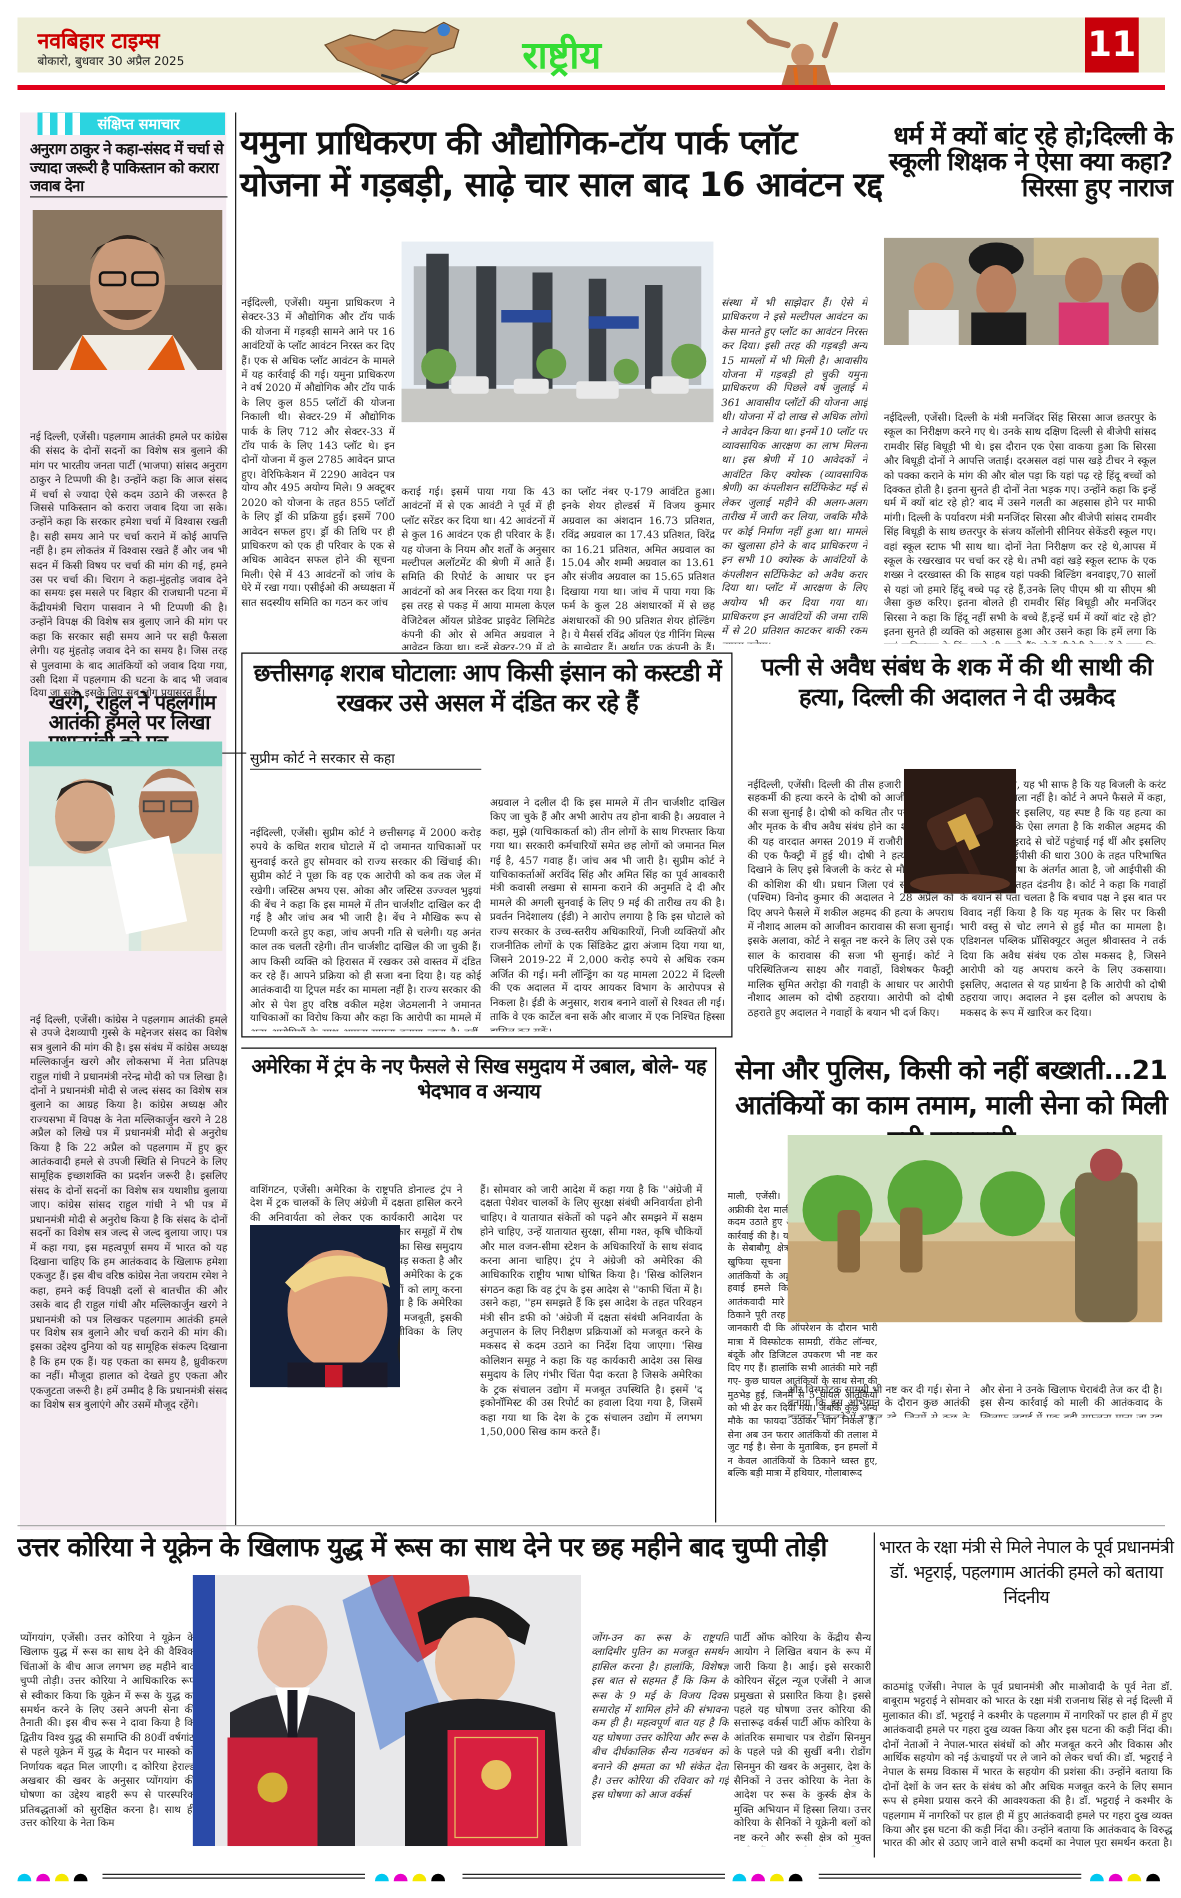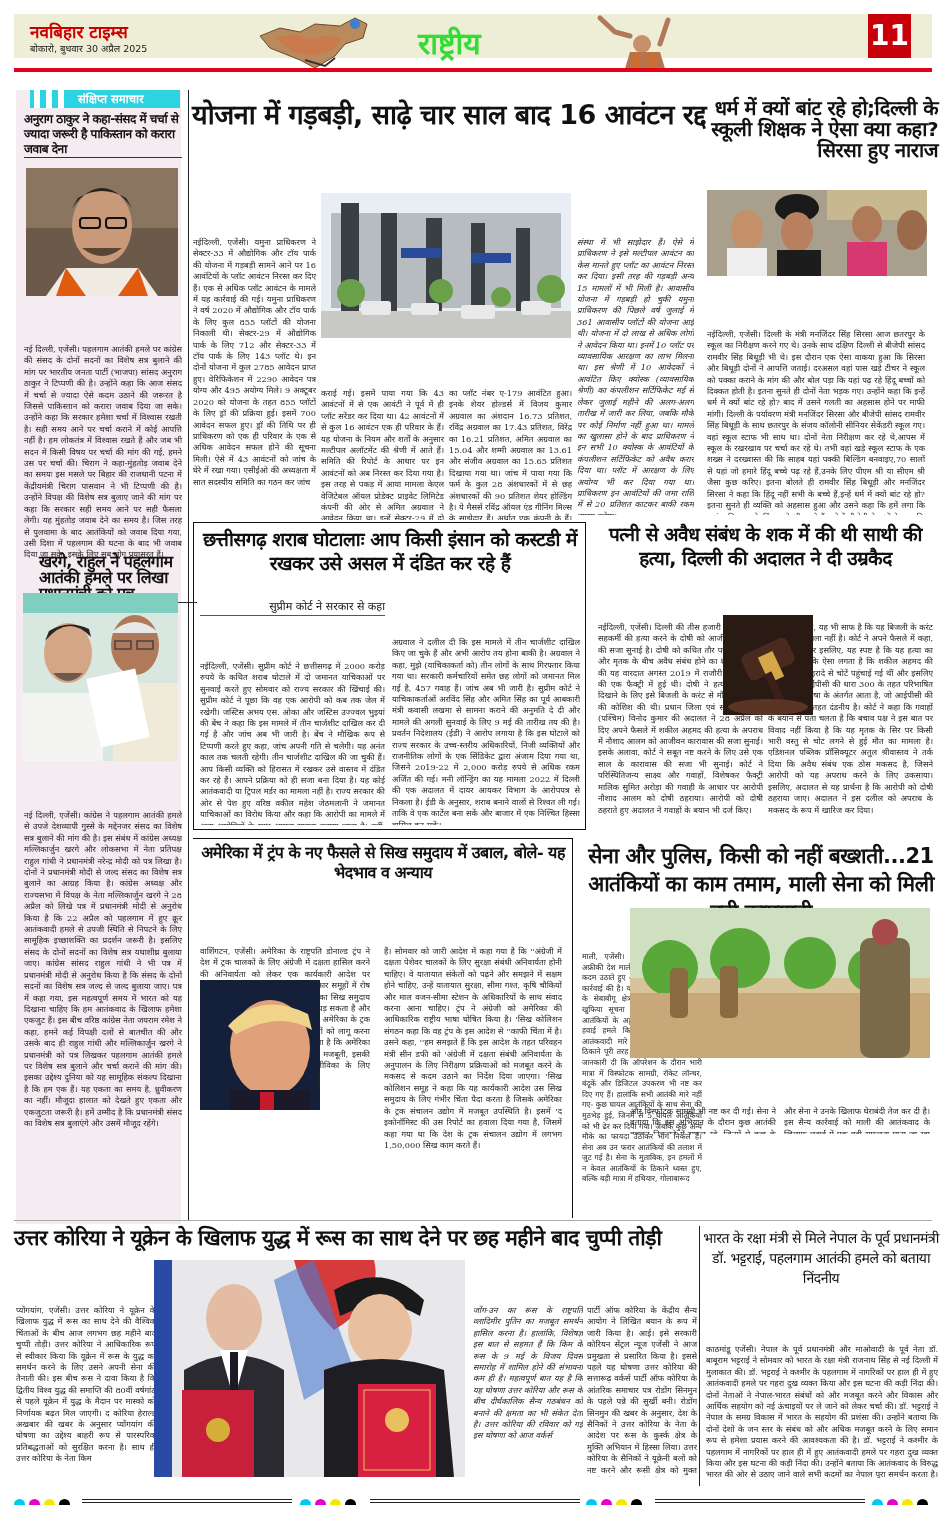--- a/index.html
+++ b/index.html
@@ -42,21 +42,21 @@
   #yamuna-col4 { left: 577px; top: 193px; width: 117px; font-style: italic; }
 
   
   #dharm-headline { left: 700px; top: 98px; width: 238px; font-size: 20px; line-height: 21px; text-align: right; }
   #dharm-photo { left: 707px; top: 190px; width: 220px; height: 86px; }
   #dharm-body { left: 707px; top: 285px; width: 218px; }
 
   
   #cg-box { left: 193px; top: 522px; width: 393px; height: 308px; border: 1.5px solid #111; }
   #cg-headline { left: 200px; top: 527px; width: 380px; font-size: 19px; line-height: 24px; text-align: center; }
-  #cg-kicker { left: 200px; top: 598px; width: 185px; font-size: 11px; text-align: right; border-bottom: 1px solid #555; padding-bottom: 2px; }
+  #cg-kicker { left: 200px; top: 598px; width: 185px; font-size: 11px; text-align: left; border-bottom: 1px solid #555; padding-bottom: 2px; }
   #cg-col1 { left: 200px; top: 617px; width: 185px; }
   #cg-col2 { left: 392px; top: 593px; width: 188px; }
 
   
   #patni-headline { left: 593px; top: 522px; width: 345px; font-size: 19px; line-height: 24px; text-align: center; }
   #patni-col1 { left: 598px; top: 578px; width: 165px; }
   #patni-photo { left: 723px; top: 615px; width: 90px; height: 100px; }
   #patni-col2 { left: 768px; top: 578px; width: 165px; }
 
   
@@ -161,20 +161,21 @@
     <rect x="114" y="48" width="16" height="8" fill="none" stroke="#444" stroke-width="1.5"></rect>
     <rect x="90" y="90" width="65" height="78" fill="#f0ead8"></rect>
     <rect x="70" y="80" width="50" height="70" fill="#ffffff" transform="rotate(-12 95 115)"></rect>
   </svg>
 </div>
 <div class="abs bodytext" id="brief2-body">
     <p class="noind">नई दिल्ली, एजेंसी। कांग्रेस ने पहलगाम आतंकी हमले से उपजे देशव्यापी गुस्से के मद्देनजर संसद का विशेष सत्र बुलाने की मांग की है। इस संबंध में कांग्रेस अध्यक्ष मल्लिकार्जुन खरगे और लोकसभा में नेता प्रतिपक्ष राहुल गांधी ने प्रधानमंत्री नरेन्द्र मोदी को पत्र लिखा है। दोनों ने प्रधानमंत्री मोदी से जल्द संसद का विशेष सत्र बुलाने का आग्रह किया है। कांग्रेस अध्यक्ष और राज्यसभा में विपक्ष के नेता मल्लिकार्जुन खरगे ने 28 अप्रैल को लिखे पत्र में प्रधानमंत्री मोदी से अनुरोध किया है कि 22 अप्रैल को पहलगाम में हुए क्रूर आतंकवादी हमले से उपजी स्थिति से निपटने के लिए सामूहिक इच्छाशक्ति का प्रदर्शन जरूरी है। इसलिए संसद के दोनों सदनों का विशेष सत्र यथाशीघ्र बुलाया जाए। कांग्रेस सांसद राहुल गांधी ने भी पत्र में प्रधानमंत्री मोदी से अनुरोध किया है कि संसद के दोनों सदनों का विशेष सत्र जल्द से जल्द बुलाया जाए। पत्र में कहा गया, इस महत्वपूर्ण समय में भारत को यह दिखाना चाहिए कि हम आतंकवाद के खिलाफ हमेशा एकजुट हैं। इस बीच वरिष्ठ कांग्रेस नेता जयराम रमेश ने कहा, हमने कई विपक्षी दलों से बातचीत की और उसके बाद ही राहुल गांधी और मल्लिकार्जुन खरगे ने प्रधानमंत्री को पत्र लिखकर पहलगाम आतंकी हमले पर विशेष सत्र बुलाने और चर्चा कराने की मांग की। इसका उद्देश्य दुनिया को यह सामूहिक संकल्प दिखाना है कि हम एक हैं। यह एकता का समय है, ध्रुवीकरण का नहीं। मौजूदा हालात को देखते हुए एकता और एकजुटता जरूरी है। हमें उम्मीद है कि प्रधानमंत्री संसद का विशेष सत्र बुलाएंगे और उसमें मौजूद रहेंगे।</p>
   </div>
 
 <div class="abs hl" id="yamuna-headline">
+  <div style="white-space:nowrap;">यमुना प्राधिकरण की औद्योगिक-टॉय पार्क प्लॉट</div>
   <div style="white-space:nowrap;">योजना में गड़बड़ी, साढ़े चार साल बाद 16 आवंटन रद्द</div>
 </div>
 <div class="abs bodytext" id="yamuna-col1" style="height:328px;overflow:hidden;">
     <p class="noind">नईदिल्ली, एजेंसी। यमुना प्राधिकरण ने सेक्टर-33 में औद्योगिक और टॉय पार्क की योजना में गड़बड़ी सामने आने पर 16 आवंटियों के प्लॉट आवंटन निरस्त कर दिए हैं। एक से अधिक प्लॉट आवंटन के मामले में यह कार्रवाई की गई। यमुना प्राधिकरण ने वर्ष 2020 में औद्योगिक और टॉय पार्क के लिए कुल 855 प्लॉटों की योजना निकाली थी। सेक्टर-29 में औद्योगिक पार्क के लिए 712 और सेक्टर-33 में टॉय पार्क के लिए 143 प्लॉट थे। इन दोनों योजना में कुल 2785 आवेदन प्राप्त हुए। वेरिफिकेशन में 2290 आवेदन पत्र योग्य और 495 अयोग्य मिले। 9 अक्टूबर 2020 को योजना के तहत 855 प्लॉटों के लिए ड्रॉ की प्रक्रिया हुई। इसमें 700 आवेदन सफल हुए। ड्रॉ की तिथि पर ही प्राधिकरण को एक ही परिवार के एक से अधिक आवेदन सफल होने की सूचना मिली। ऐसे में 43 आवंटनों को जांच के घेरे में रखा गया। एसीईओ की अध्यक्षता में सात सदस्यीय समिति का गठन कर जांच</p>
   </div>
 <div class="abs photo" id="yamuna-photo">
   <svg width="250" height="145" viewBox="0 0 250 145">
     <rect width="250" height="145" fill="#e8eef4"></rect>
     <rect x="10" y="20" width="230" height="95" fill="#b7bcc0"></rect>
     <g fill="#3a3f44">

